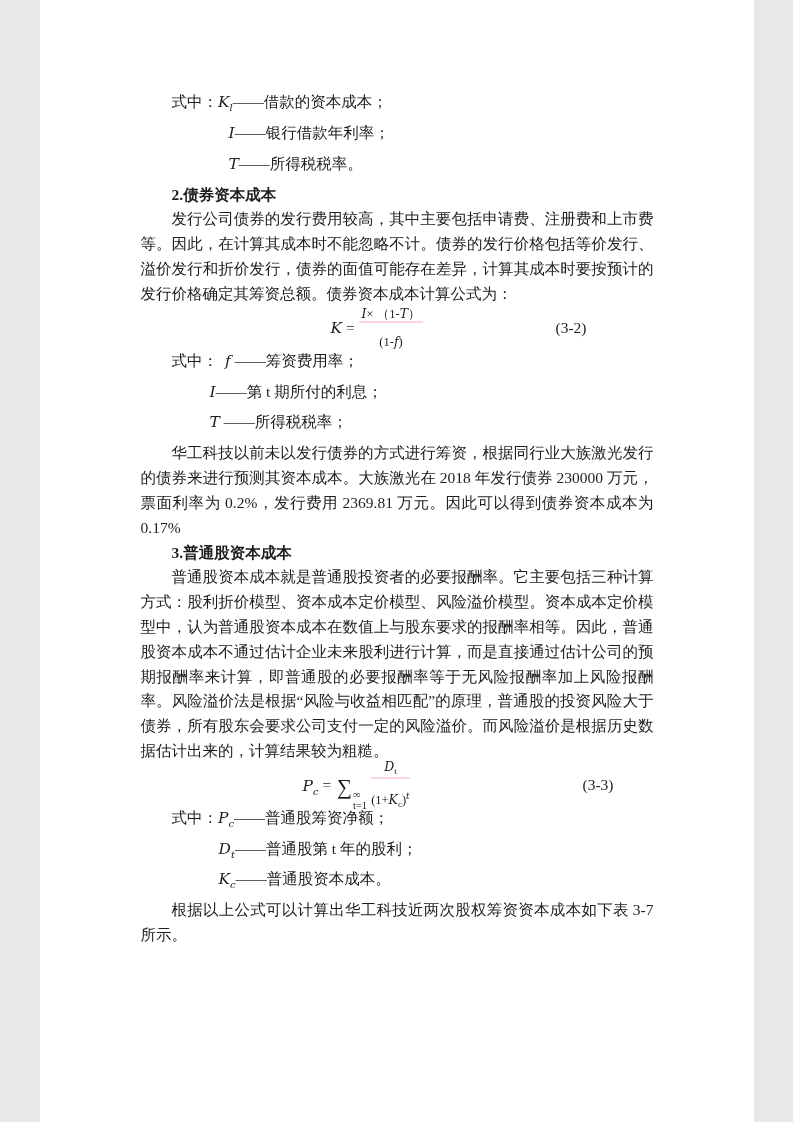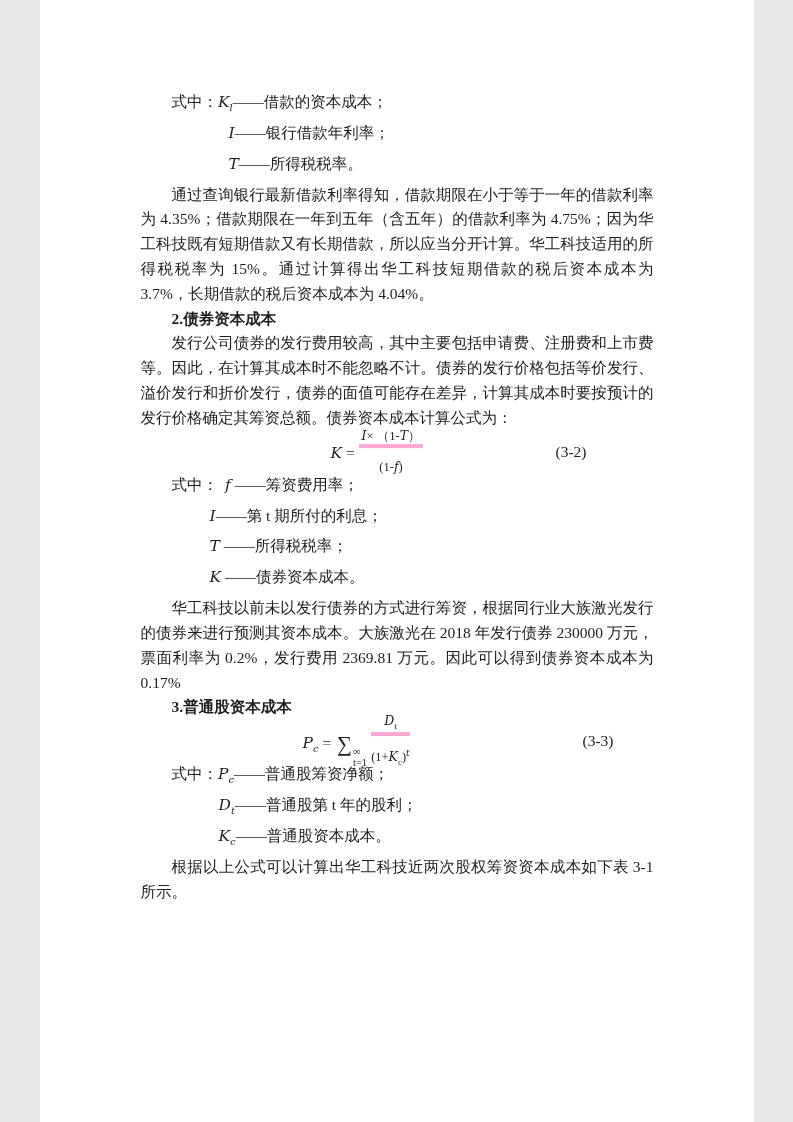--- a/index.html
+++ b/index.html
@@ -30,73 +30,72 @@
 
   .eqrow { position:relative; height:42px; }
   .eq    { position:absolute; top:50%; transform:translateY(-50%); white-space:nowrap; line-height:1; }
   .eqno  { position:absolute; top:50%; transform:translateY(-50%); line-height:1; }
   #eq2 .eq   { left:190px; }
   #eq2 .eqno { left:415px; }
   #eq3 .eq   { left:162px; }
   #eq3 .eqno { left:442px; }
 
   .frac { display:inline-block; vertical-align:-0.85em; text-align:center; line-height:1.15; }
-  .frac .fn { display:block; border-bottom:4px solid #f9a8d4; padding:0 3px 1px; font-size:12.5px; }
+  .frac .fn { display:block; border-bottom:1px solid #f9a8d4; padding:0 3px 1px; font-size:12.5px; }
   .frac .fd { display:block; padding-top:12px; font-size:12.5px; }
   .frac sub { font-size:9px; }
   .frac sup { font-size:9px; }
 
   .sum { font-size:21px; vertical-align:-3px; margin:0 1px 0 2px; }
   .lim { display:inline-flex; flex-direction:column; align-items:flex-start;
          font-size:10.5px; line-height:1.05; vertical-align:-7px; margin-right:4px; font-style:normal; }
 </style>
 </head>
 <body>
 
 <div class="page">
 
   <div>
     <p class="def def-first"><span>式中：</span><span class="v"><span>K</span><sub>l</sub></span><span>——借款的资本成本；</span></p>
     <p class="def cont1"><span class="v"><span>I</span><sub></sub></span><span>——银行借款年利率；</span></p>
     <p class="def cont1"><span class="v"><span>T</span><sub></sub></span><span>——所得税税率。</span></p>
   </div>
 
-  <p class="para">通过查询银行最新借款利率得知，借款期限在小于等于一年的借款利率为 4.35%；借款期限在一年到五年（含五年）的借款利率为 4.75%；因为华工科技既有短期借款又有长期借款，所以应当分开计算。华工科技适用的所得税税率为 15%。通过计算得出华工科技短期借款的税后资本成本为 3.7%，长期借款的税后资本成本为 4.04%。</p>
 
   <p class="hd">2.债券资本成本</p>
 
   <p class="para">发行公司债券的发行费用较高，其中主要包括申请费、注册费和上市费等。因此，在计算其成本时不能忽略不计。债券的发行价格包括等价发行、溢价发行和折价发行，债券的面值可能存在差异，计算其成本时要按预计的发行价格确定其筹资总额。债券资本成本计算公式为：</p>
 
   <div class="eqrow" id="eq2">
     <span class="eq"><span class="v">K</span> <span>=</span> <span class="frac"><span class="fn"><span class="v">I</span><span>× （1-</span><span class="v">T</span><span>）</span></span><span class="fd"><span>(1-</span><span class="v">f</span><span>)</span></span></span></span>
     <span class="eqno">(3-2)</span>
   </div>
 
   <div>
     <p class="def def-first"><span>式中：</span><span class="v gap-left"><span>f</span><sub></sub></span><span> ——筹资费用率；</span></p>
     <p class="def cont2"><span class="v"><span>I</span><sub></sub></span><span>——第 t 期所付的利息；</span></p>
     <p class="def cont2"><span class="v"><span>T</span><sub></sub></span><span> ——所得税税率；</span></p>
-    <p class="def cont2"><span class="v"><span>K</span><sub></sub></span><span> ——债券资本成本。</span></p>
   </div>
 
   <p class="para">华工科技以前未以发行债券的方式进行筹资，根据同行业大族激光发行的债券来进行预测其资本成本。大族激光在 2018 年发行债券 230000 万元，票面利率为 0.2%，发行费用 2369.81 万元。因此可以得到债券资本成本为 0.17%</p>
 
   <p class="hd">3.普通股资本成本</p>
 
+  <p class="para">普通股资本成本就是普通股投资者的必要报酬率。它主要包括三种计算方式：股利折价模型、资本成本定价模型、风险溢价模型。资本成本定价模型中，认为普通股资本成本在数值上与股东要求的报酬率相等。因此，普通股资本成本不通过估计企业未来股利进行计算，而是直接通过估计公司的预期报酬率来计算，即普通股的必要报酬率等于无风险报酬率加上风险报酬率。风险溢价法是根据“风险与收益相匹配”的原理，普通股的投资风险大于债券，所有股东会要求公司支付一定的风险溢价。而风险溢价是根据历史数据估计出来的，计算结果较为粗糙。</p>
 
 
   <div class="eqrow" id="eq3">
     <span class="eq"><span class="v"><span>P</span><sub>c</sub></span> <span>=</span> <span class="sum">∑</span><span class="lim">
           <span>∞</span>
           <span>t=1</span>
         </span><span class="frac"><span class="fn"><span class="v">D</span><sub>t</sub></span><span class="fd"><span>(1+</span><span class="v">K</span><sub>c</sub><span>)</span><sup class="v">t</sup></span></span></span>
     <span class="eqno">(3-3)</span>
   </div>
 
   <div>
     <p class="def def-first"><span>式中：</span><span class="v"><span>P</span><sub>c</sub></span><span>——普通股筹资净额；</span></p>
     <p class="def cont3"><span class="v"><span>D</span><sub>t</sub></span><span>——普通股第 t 年的股利；</span></p>
     <p class="def cont3"><span class="v"><span>K</span><sub>c</sub></span><span>——普通股资本成本。</span></p>
   </div>
 
-  <p class="para">根据以上公式可以计算出华工科技近两次股权筹资资本成本如下表 3-1 所示。</p>
+  <p class="para">根据以上公式可以计算出华工科技近两次股权筹资资本成本如下表 3-7 所示。</p>
 
 </div>
 
 </body></html>

